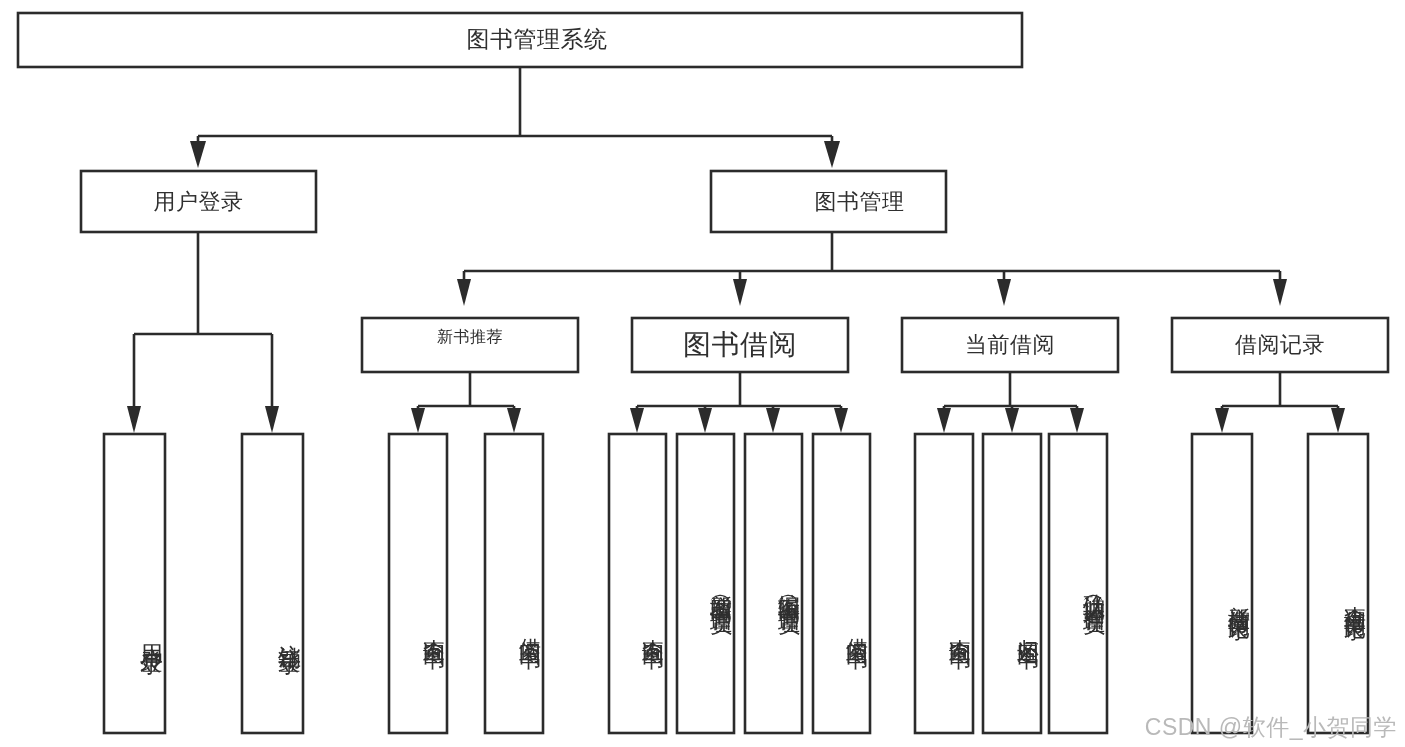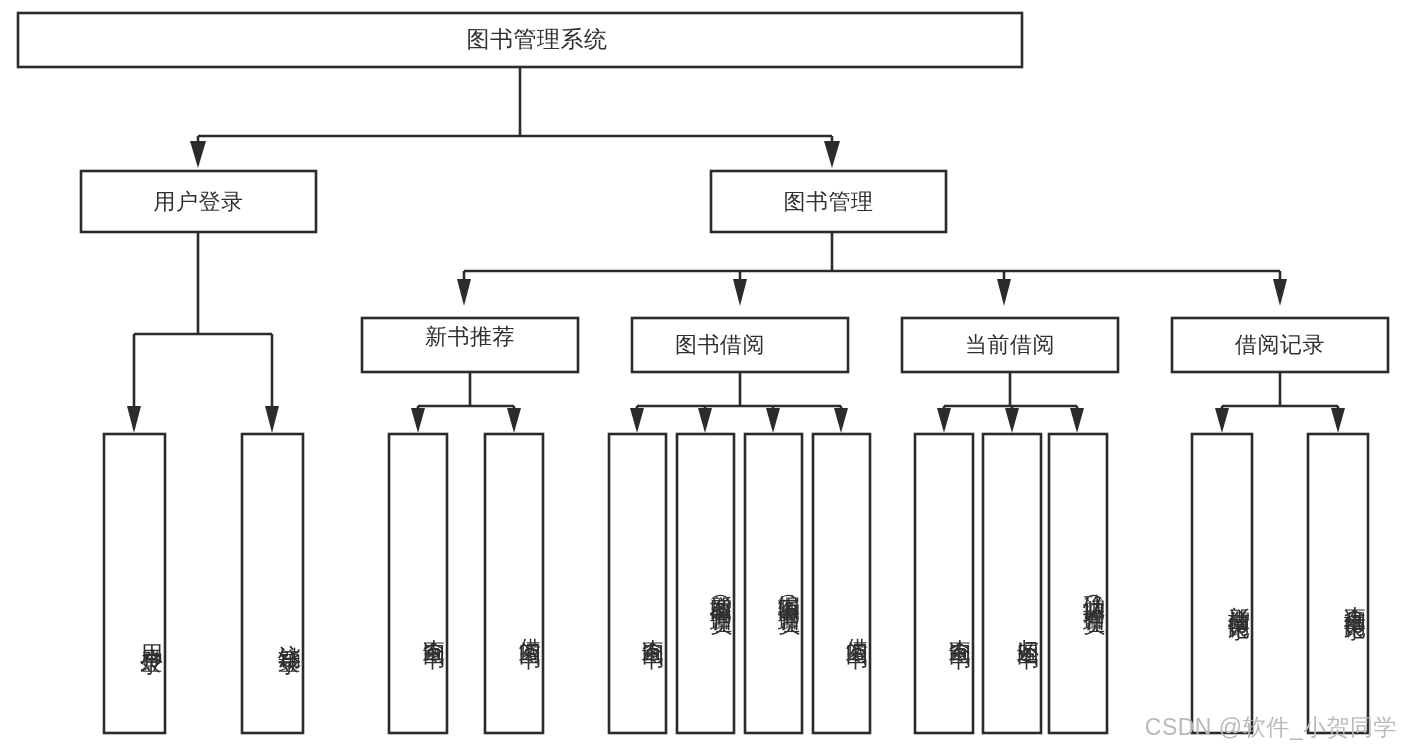--- a/index.html
+++ b/index.html
@@ -180,24 +180,24 @@
     <rect class="node-box" x="983" y="434" width="58" height="299"></rect>
     <rect class="node-box" x="1049" y="434" width="58" height="299"></rect>
 
     <rect class="node-box" x="1192" y="434" width="60" height="299"></rect>
     <rect class="node-box" x="1308" y="434" width="60" height="299"></rect>
   </svg>
 
   <div class="node-label horizontal" style="left:18px; top:13px; width:1004px; height:54px; font-size:23px;padding-left:17px;">图书管理系统</div>
 
   <div class="node-label horizontal" style="left:81px; top:171px; width:235px; height:61px; font-size:22px;">用户登录</div>
-  <div class="node-label horizontal" style="left:711px; top:171px; width:235px; height:61px; font-size:22px;">图书管理</div>
-
-  <div class="node-label horizontal" style="left:362px; top:318px; width:216px; height:38px; font-size:22px;">新书推荐</div>
-  <div class="node-label horizontal" style="left:612px; top:318px; width:216px; height:54px; font-size:22px;">图书借阅</div>
+  <div class="node-label horizontal" style="left:711px; top:171px; width:235px; height:61px; font-size:22px;padding-left:31px;">图书管理</div>
+
+  <div class="node-label horizontal" style="left:362px; top:318px; width:216px; height:38px; font-size:16px;">新书推荐</div>
+  <div class="node-label horizontal" style="left:632px; top:318px; width:216px; height:54px; font-size:28px;">图书借阅</div>
   <div class="node-label horizontal" style="left:902px; top:318px; width:216px; height:54px; font-size:22px;">当前借阅</div>
   <div class="node-label horizontal" style="left:1172px; top:318px; width:216px; height:54px; font-size:22px;">借阅记录</div>
 
   <div class="node-label vertical" style="left:104px; top:524px; width:61px; height:209px; font-size:23px;">用户登录</div>
   <div class="node-label vertical" style="left:242px; top:524px; width:61px; height:209px; font-size:23px;">注销登录</div>
 
   <div class="node-label vertical" style="left:389px; top:514px; width:58px; height:219px; font-size:22px;">查询图书</div>
   <div class="node-label vertical" style="left:485px; top:514px; width:58px; height:219px; font-size:22px;">借阅图书</div>
 
   <div class="node-label vertical" style="left:609px; top:514px; width:57px; height:219px; font-size:22px;">查询图书</div>

